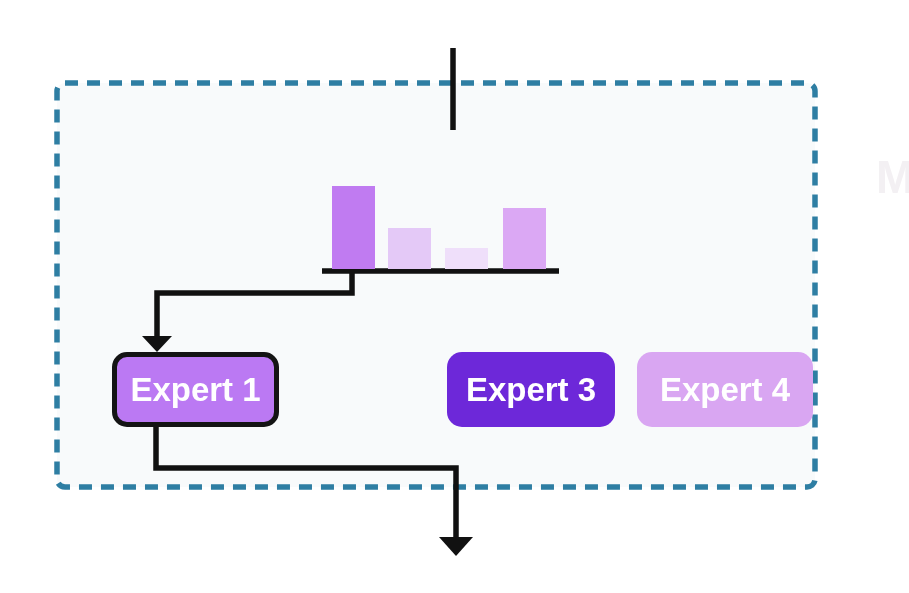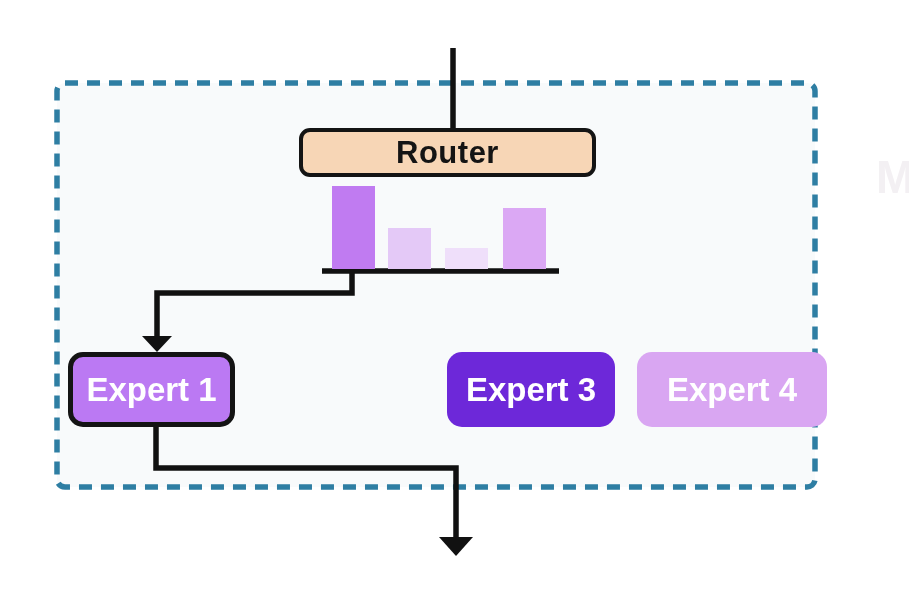--- a/index.html
+++ b/index.html
@@ -81,21 +81,21 @@
     align-items: center;
     justify-content: center;
     font-size: 33px;
     font-weight: 700;
     color: #ffffff;
     white-space: nowrap;
   }
   .expert.e1 { left: 68px;  width: 167px; border: 5.5px solid #141414; }
   .expert.e2 { left: 257px; width: 170px; }
   .expert.e3 { left: 447px; width: 168px; }
-  .expert.e4 { left: 637px; width: 190px; }
+  .expert.e4 { left: 637px; width: 176px; }
   
   .watermark {
     position: absolute;
     left: 876px;
     top: 150px;
     font-size: 46px;
     font-weight: 700;
     color: #f3f0f3;
     user-select: none;
   }
@@ -123,32 +123,29 @@
       <path d="M 352 272 L 352 293 L 157 293 L 157 340"></path>
     </g>
     <polygon points="142,336 172,336 157,352" fill="#111111"></polygon>
 
     <g fill="none" stroke-width="5.5" stroke-linejoin="miter" stroke="#111111">
       <path d="M 156 426 L 156 468 L 456 468 L 456 541"></path>
     </g>
     <polygon points="439,537 473,537 456,556" fill="#111111"></polygon>
   </svg>
 
-  <div class="router" style="background-color: rgb(247, 214, 182);">
-    <span>Router</span>
-  </div>
 
   <div class="gate-chart">
     <div class="bar b1" style="height: 83px; background-color: rgb(192, 123, 241);"></div>
     <div class="bar b2" style="height: 41px; background-color: rgb(228, 201, 247);"></div>
     <div class="bar b3" style="height: 21px; background-color: rgb(239, 223, 250);"></div>
     <div class="bar b4" style="height: 61px; background-color: rgb(219, 168, 244);"></div>
   </div>
 
-  <div class="expert e1" style="background-color: rgb(187, 121, 243);">
+  <div class="expert e1" style="background-color: rgb(187, 121, 243); margin-left: 44px;">
     <span>Expert 1</span>
   </div>
   <div class="expert e3" style="background-color: #6d28d9;">
     <span>Expert 3</span>
   </div>
   <div class="expert e4" style="background-color: rgb(217, 166, 242);">
     <span>Expert 4</span>
   </div>
 
 </div>

